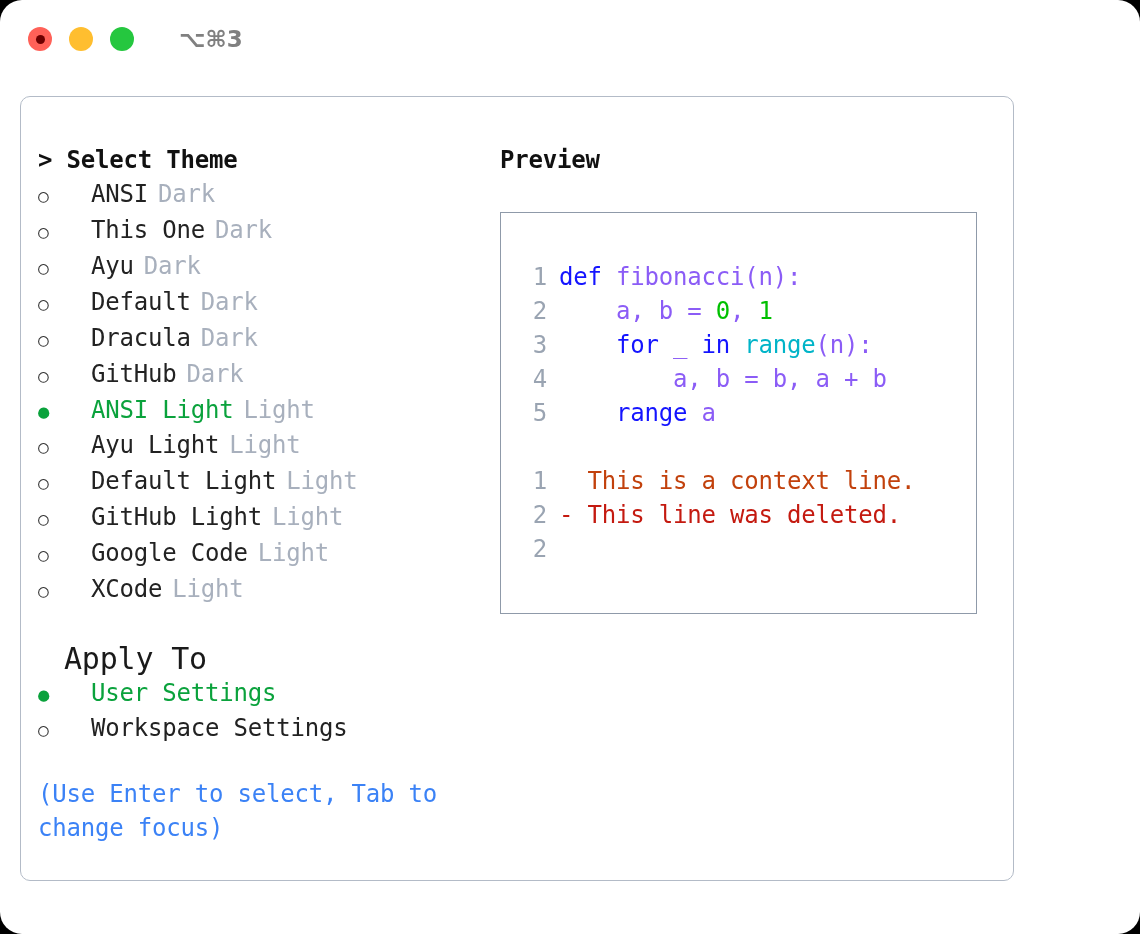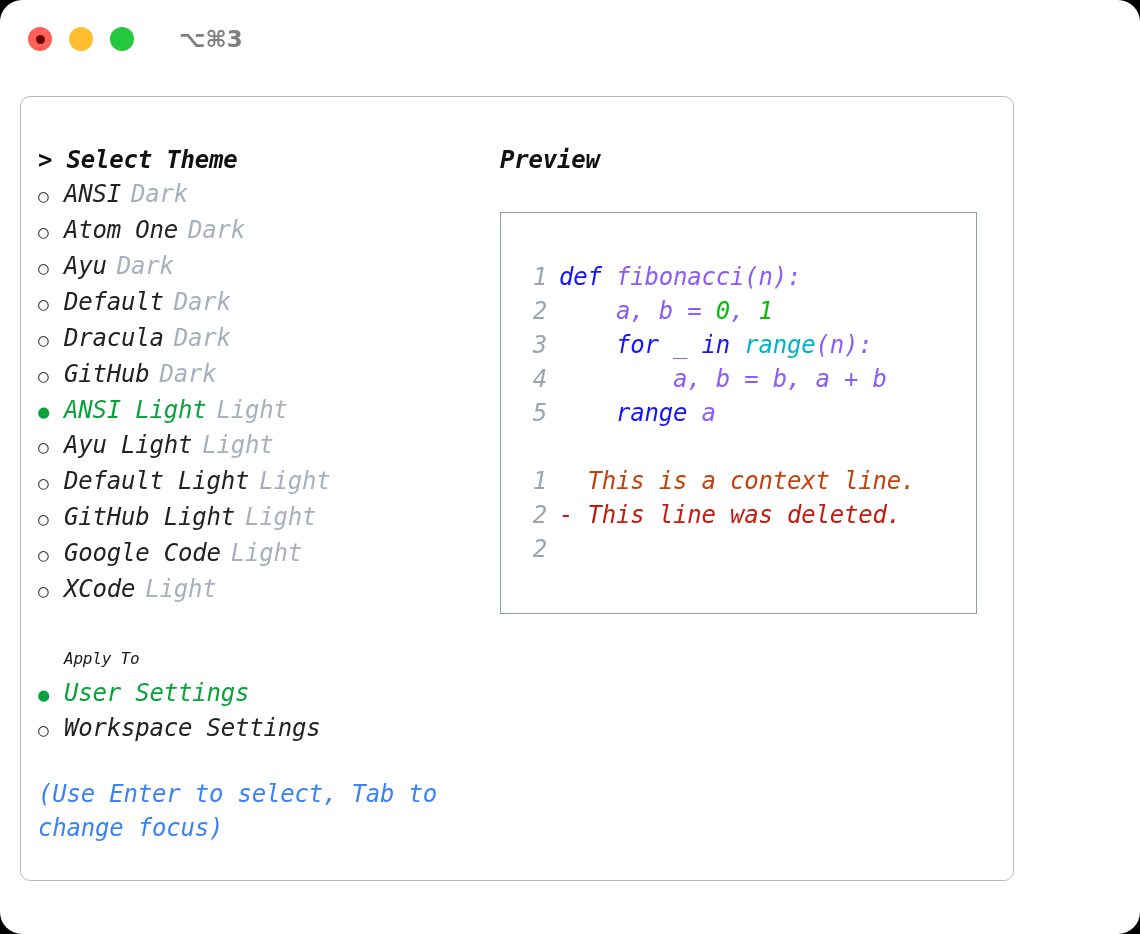--- a/index.html
+++ b/index.html
@@ -65,21 +65,21 @@
     border-radius: 10px;
     background: #ffffff;
   }
 
   .panel-inner {
     position: absolute;
     inset: 0;
     padding: 46px 0 0 17px;
   }
 
-  .columns { display: flex; align-items: flex-start; font-style: italic; }
+  .columns { display: flex; align-items: flex-start; }
   .col-left  { width: 462px; flex: none; }
   .col-right { flex: 1 1 auto; }
 
   
   .mono { font-family: "DejaVu Sans Mono", "Liberation Mono", monospace; }
 
   .heading {
     font-size: 24px;
     font-weight: bold;
     color: #111111;
@@ -100,28 +100,28 @@
     white-space: pre;
   }
   .marker {
     width: 26px;
     flex: none;
     color: #333333;
     font-size: 18px;
     line-height: 34px;
   }
   .opt.sel .marker { color: #0aa23c; font-size: 19px; }
-  .opt-label { color: #222222; }
+  .opt-label { color: #222222; margin-left: 27px; }
   .opt.sel .opt-label { color: #0aa23c; }
   .opt-suffix { color: #a8b0bd; margin-left: 10px; }
 
   .section-gap { height: 34px; }
 
   .subheading {
-    font-size: 16px;
+    font-size: 30px;
     line-height: 34px;
     color: #1a1a1a;
     letter-spacing: -0.2px;
     padding-left: 26px;
     white-space: pre;
   }
 
   .hint {
     margin-top: 30px;
     font-size: 24px;
@@ -193,21 +193,21 @@
   <div class="panel">
     <div class="panel-inner">
       <div class="columns">
 
         <div class="col-left">
 
           <div class="heading mono">&gt; Select Theme</div>
 
           <div class="list" id="theme-list">
               <div class="opt mono"><span class="marker">○</span><span class="opt-label">ANSI</span><span class="opt-suffix">Dark</span></div>
-              <div class="opt mono"><span class="marker">○</span><span class="opt-label">Atom One</span><span class="opt-suffix">Dark</span></div>
+              <div class="opt mono"><span class="marker">○</span><span class="opt-label">This One</span><span class="opt-suffix">Dark</span></div>
               <div class="opt mono"><span class="marker">○</span><span class="opt-label">Ayu</span><span class="opt-suffix">Dark</span></div>
               <div class="opt mono"><span class="marker">○</span><span class="opt-label">Default</span><span class="opt-suffix">Dark</span></div>
               <div class="opt mono"><span class="marker">○</span><span class="opt-label">Dracula</span><span class="opt-suffix">Dark</span></div>
               <div class="opt mono"><span class="marker">○</span><span class="opt-label">GitHub</span><span class="opt-suffix">Dark</span></div>
               <div class="opt mono sel"><span class="marker">●</span><span class="opt-label">ANSI Light</span><span class="opt-suffix">Light</span></div>
               <div class="opt mono"><span class="marker">○</span><span class="opt-label">Ayu Light</span><span class="opt-suffix">Light</span></div>
               <div class="opt mono"><span class="marker">○</span><span class="opt-label">Default Light</span><span class="opt-suffix">Light</span></div>
               <div class="opt mono"><span class="marker">○</span><span class="opt-label">GitHub Light</span><span class="opt-suffix">Light</span></div>
               <div class="opt mono"><span class="marker">○</span><span class="opt-label">Google Code</span><span class="opt-suffix">Light</span></div>
               <div class="opt mono"><span class="marker">○</span><span class="opt-label">XCode</span><span class="opt-suffix">Light</span></div>

